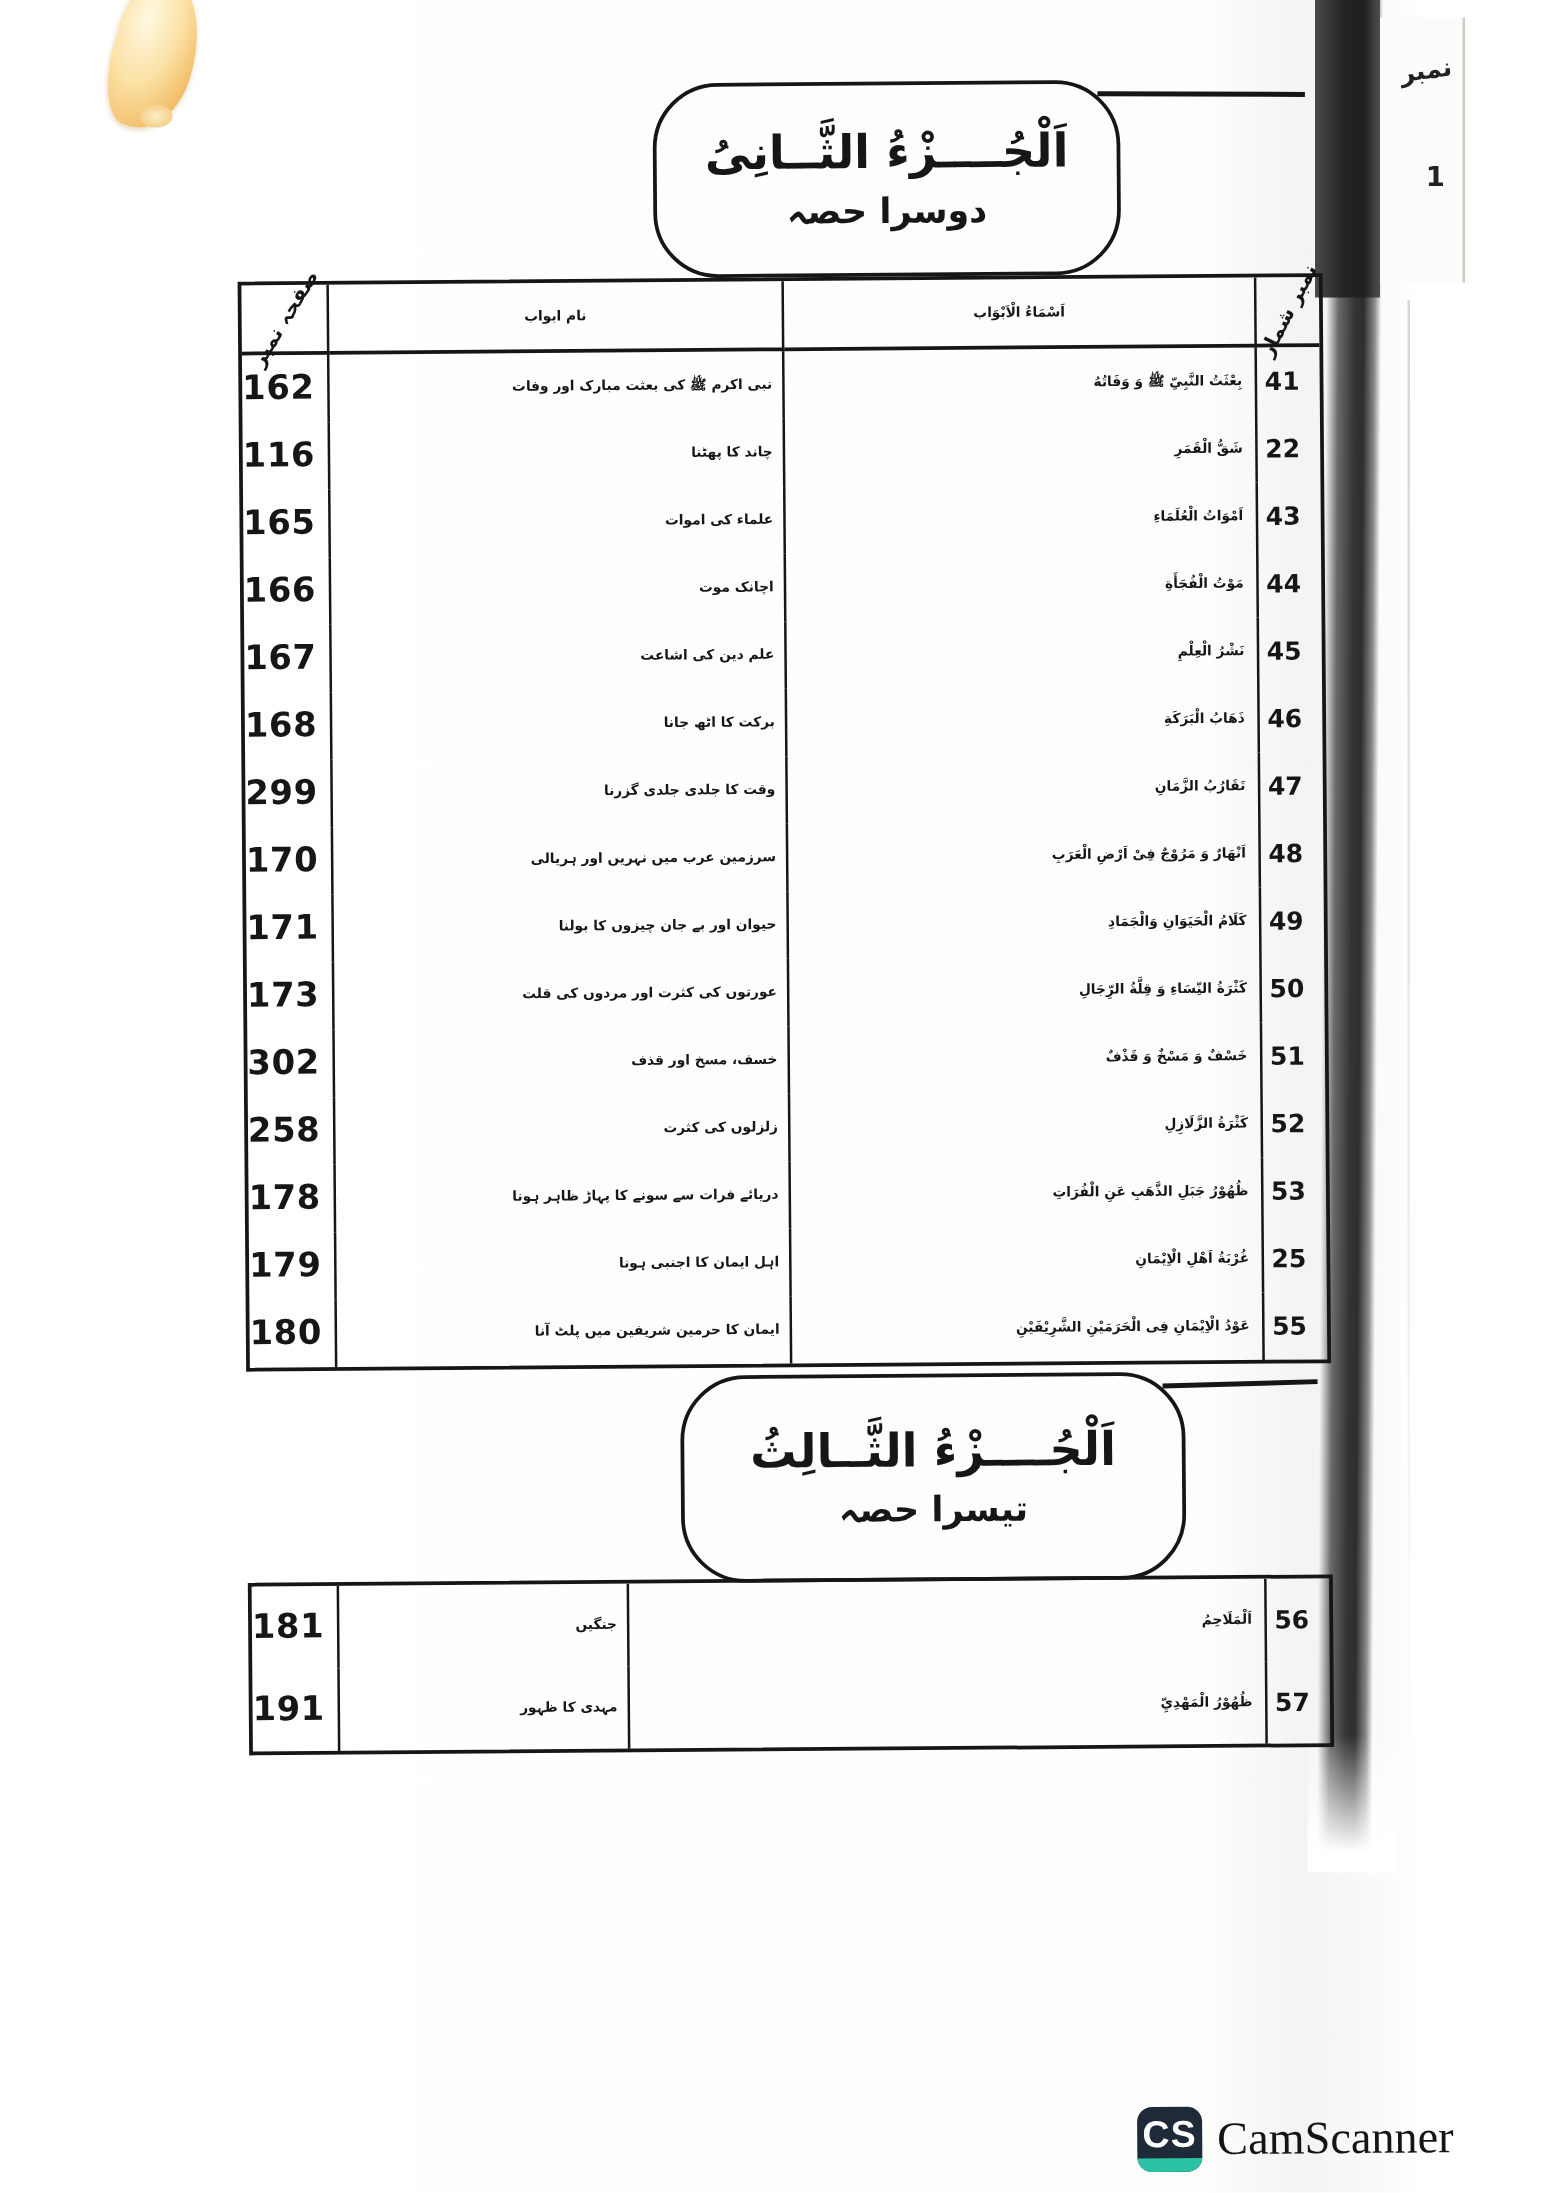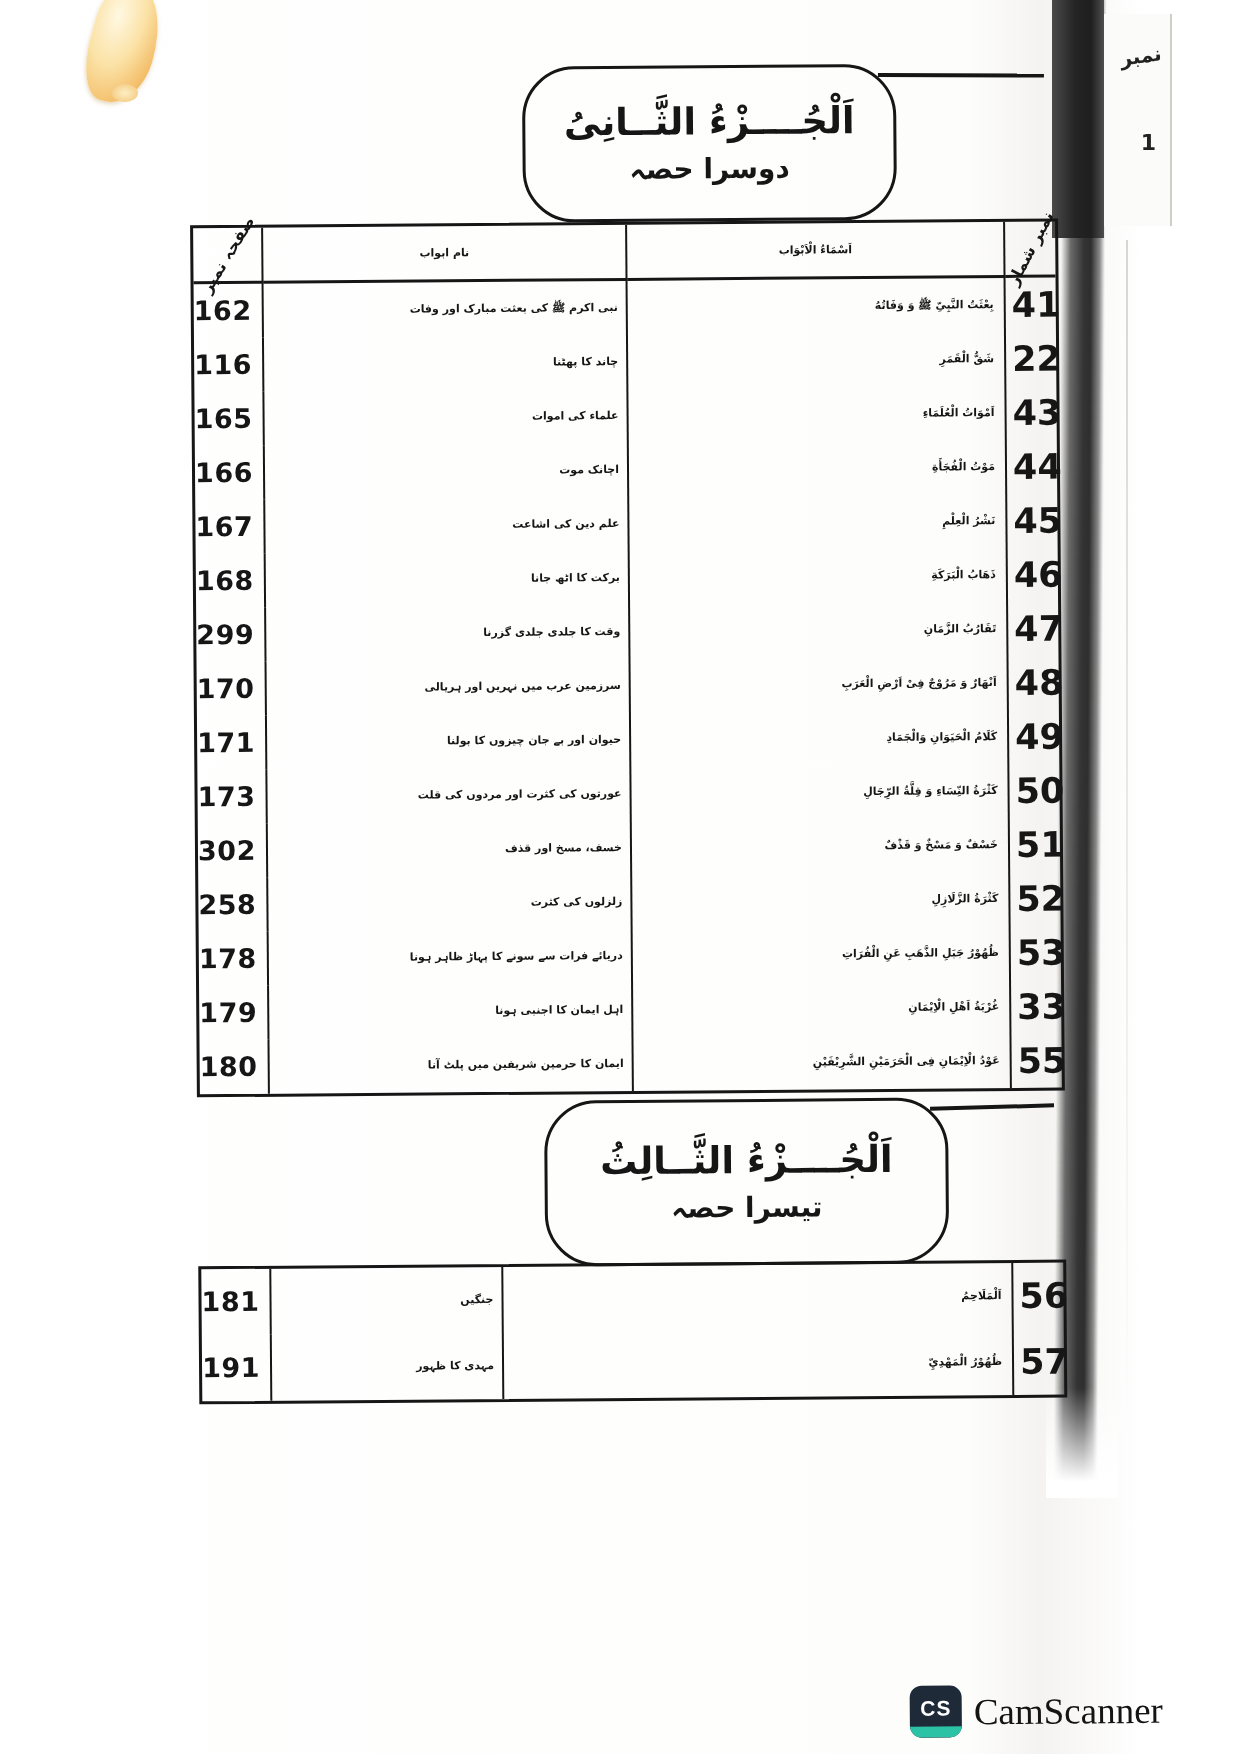--- a/index.html
+++ b/index.html
@@ -77,35 +77,35 @@
   .thead>div{border-bottom:3px solid var(--ink);height:53px;}
   .thead>div:not(:first-child),.trow>div:not(:first-child){border-left:none;border-right:2.5px solid var(--ink);}
   .t1 .trow{height:54px;}
   .t2 .trow{height:66px;}
   .cell,.hcell{overflow:visible;font-weight:700;}
   .t1 .cell{line-height:54px;}
   .t2 .cell{line-height:66px;}
   .cell.arabic{font-size:27px;text-align:start;padding-right:10px;white-space:nowrap;direction:rtl;}
   .cell.urdu{font-size:22px;text-align:start;padding-right:8px;white-space:nowrap;direction:rtl;}
   .cell.page{direction:ltr;text-align:right;padding-right:14px;font-size:27px;letter-spacing:.5px;}
-  .cell.serial{direction:ltr;text-align:left;padding-left:6px;font-size:35px;}
+  .cell.serial{direction:ltr;text-align:left;padding-left:6px;font-size:20px;}
   .hcell{display:flex;align-items:center;justify-content:center;}
   .hcell.arabic{font-size:29px;white-space:nowrap;direction:rtl;}
   .hcell.urdu{font-size:26px;direction:rtl;}
   .hcell.serial span{transform:rotate(-62deg);font-size:16px;white-space:nowrap;display:block;}
   .hcell.page span{transform:rotate(-58deg);font-size:16px;white-space:nowrap;display:block;}
 
   
   .watermark{position:absolute;left:903px;top:1688px;display:flex;align-items:center;}
   .cs-icon{
     width:52px;height:52px;border-radius:12px;position:relative;overflow:hidden;
     background:#1e2a38;display:flex;align-items:center;justify-content:center;
   }
   .cs-icon span{
-    color:#fff;font-weight:700;font-size:21px;font-family:"Liberation Sans",sans-serif;
+    color:#fff;font-weight:700;font-size:30px;font-family:"Liberation Sans",sans-serif;
     position:relative;z-index:2;margin-top:-6px;letter-spacing:1px;
   }
   .cs-icon::after{
     content:"";position:absolute;left:0;bottom:0;width:100%;height:11px;background:#2cc2a5;
   }
   .cs-text{
     margin-left:12px;font-family:"Liberation Serif",serif;font-size:37px;color:#141414;
   }
 </style>
 </head>
@@ -216,21 +216,21 @@
             <div class="cell urdu fit" style="font-size: 11px;">زلزلوں کی کثرت</div>
             <div class="cell page">258</div>
           </div>
           <div class="trow">
             <div class="cell serial">53</div>
             <div class="cell arabic fit" style="font-size: 11px;">ظُهُوْرُ جَبَلِ الذَّهَبِ عَنِ الْفُرَاتِ</div>
             <div class="cell urdu fit" style="font-size: 11px;">دریائے فرات سے سونے کا پہاڑ ظاہر ہونا</div>
             <div class="cell page">178</div>
           </div>
           <div class="trow">
-            <div class="cell serial">33</div>
+            <div class="cell serial">25</div>
             <div class="cell arabic fit" style="font-size: 11px;">غُرْبَةُ اَهْلِ الْاِيْمَانِ</div>
             <div class="cell urdu fit" style="font-size: 11px;">اہل ایمان کا اجنبی ہونا</div>
             <div class="cell page">179</div>
           </div>
           <div class="trow">
             <div class="cell serial">55</div>
             <div class="cell arabic fit" style="font-size: 11px;">عَوْدُ الْاِيْمَانِ فِی الْحَرَمَيْنِ الشَّرِيْفَيْنِ</div>
             <div class="cell urdu fit" style="font-size: 11px;">ایمان کا حرمین شریفین میں پلٹ آنا</div>
             <div class="cell page">180</div>
           </div>

